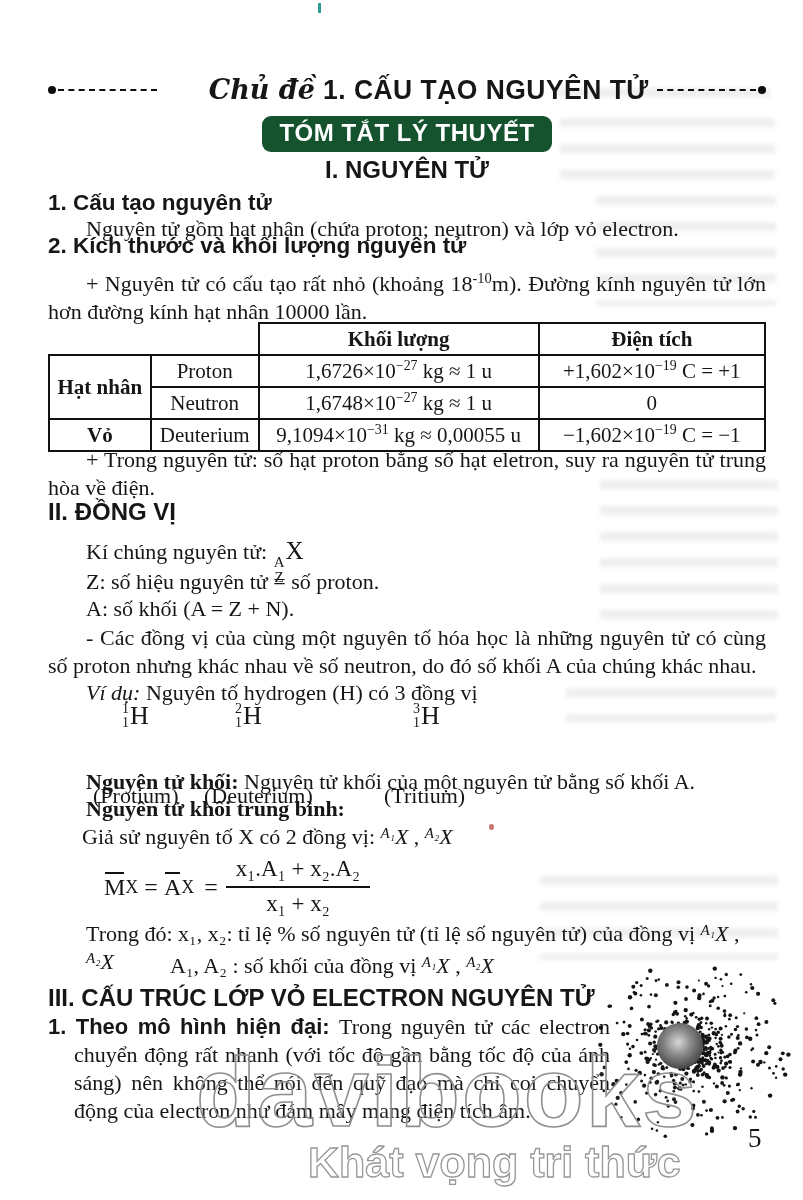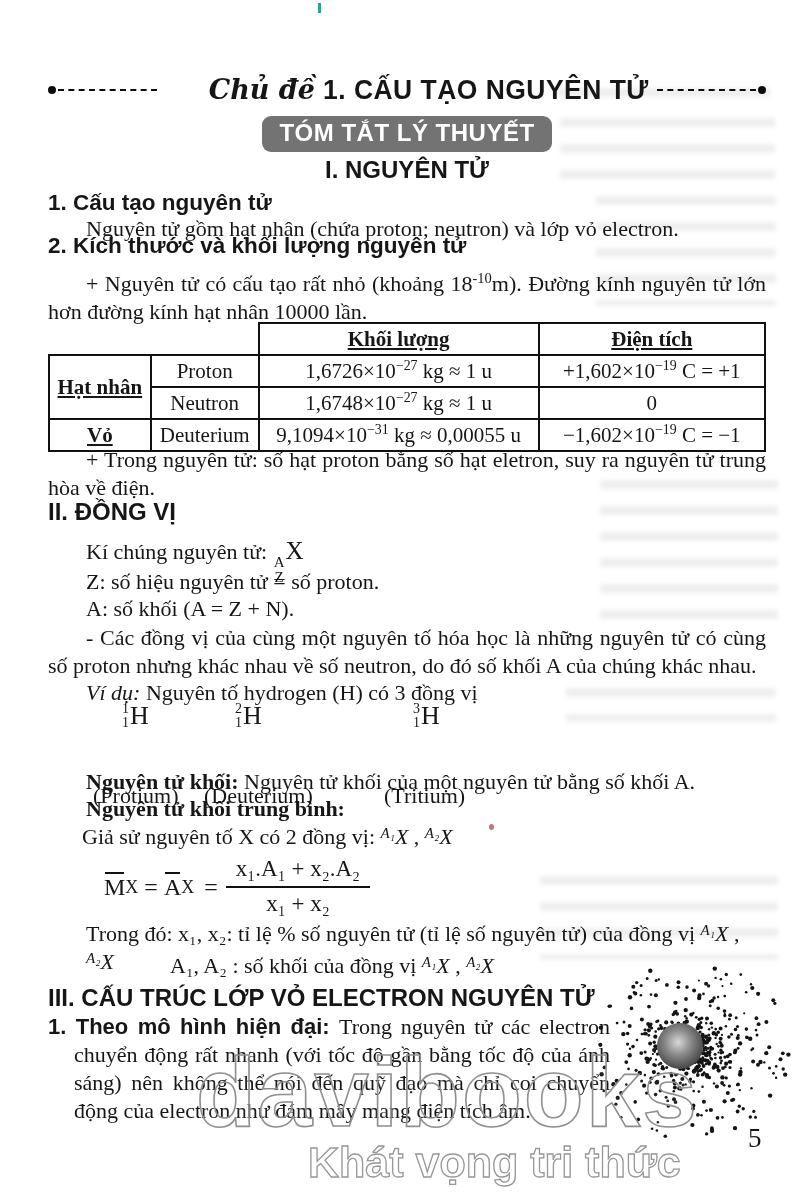--- a/index.html
+++ b/index.html
@@ -19,37 +19,37 @@
   .chapter-script {
     font-family:"DejaVu Serif", serif; font-style:italic; font-weight:bold;
     font-size:27px; padding:0 8px 0 6px; white-space:nowrap;margin-left:44px;
   }
   .chapter-title {
     font-family:"Liberation Sans", sans-serif; font-weight:bold; font-size:27px;
     letter-spacing:0.5px; white-space:nowrap; transform:scaleX(0.98); transform-origin:left;
   }
   .banner-wrap { top:116px; text-align:center; }
   .banner {
-    display:inline-block; background:#737373; color:#fff; border-radius:9px;
+    display:inline-block; background:#14532d; color:#fff; border-radius:9px;
     font-family:"Liberation Sans", sans-serif; font-weight:bold; font-size:24px;
     padding:3px 17px 5px; letter-spacing:0.5px;
   }
 
   
   .h-roman { font-family:"Liberation Sans", sans-serif; font-weight:bold; font-size:24px; }
   .h-num   { font-family:"Liberation Sans", sans-serif; font-weight:bold; font-size:22.5px; }
   .para { text-align:justify; }
   .indent { text-indent:38px; }
   sup { font-size:66%; line-height:0; }
 
   
   table.ptable { border-collapse:collapse; width:718px; font-size:21px; }
   table.ptable td, table.ptable th { border:2px solid #111; text-align:center; padding:1px 4px; height:30px; }
   table.ptable .ghost { border:none; }
-  table.ptable th { font-weight:bold;text-decoration:underline; }
+  table.ptable th { font-weight:bold; }
   .c1 { width:102px; } .c2 { width:108px; } .c3 { width:281px; } .c4 { width:227px; }
 
   
   .stackAZ { display:inline-flex; flex-direction:column; align-items:center;
              font-size:15px; line-height:15px; vertical-align:-8px; margin:0 1px; }
   .iso-row { position:relative; height:40px; }
   .iso-item { position:absolute; display:inline-flex; align-items:center; }
   .iso-nums { display:inline-flex; flex-direction:column; align-items:center;
               font-size:14px; line-height:14px; margin-right:1px; }
   .iso-sym { font-size:26px; }

